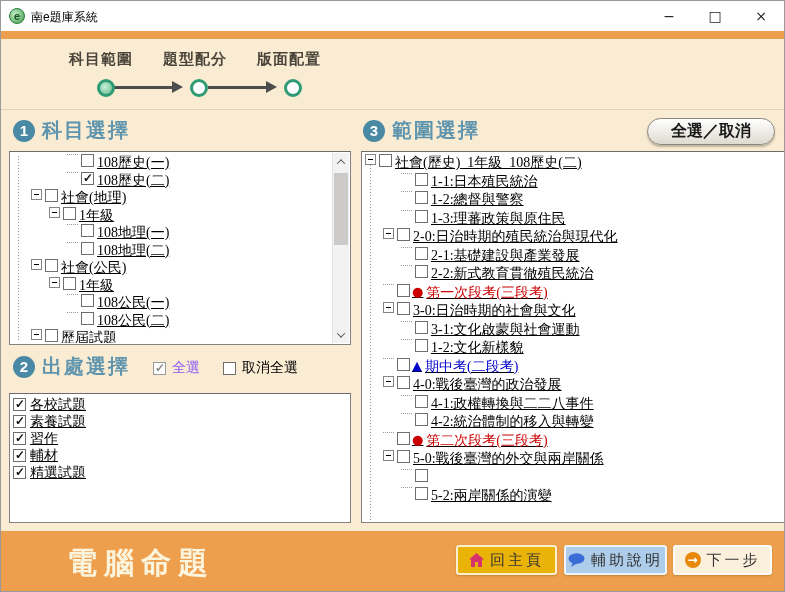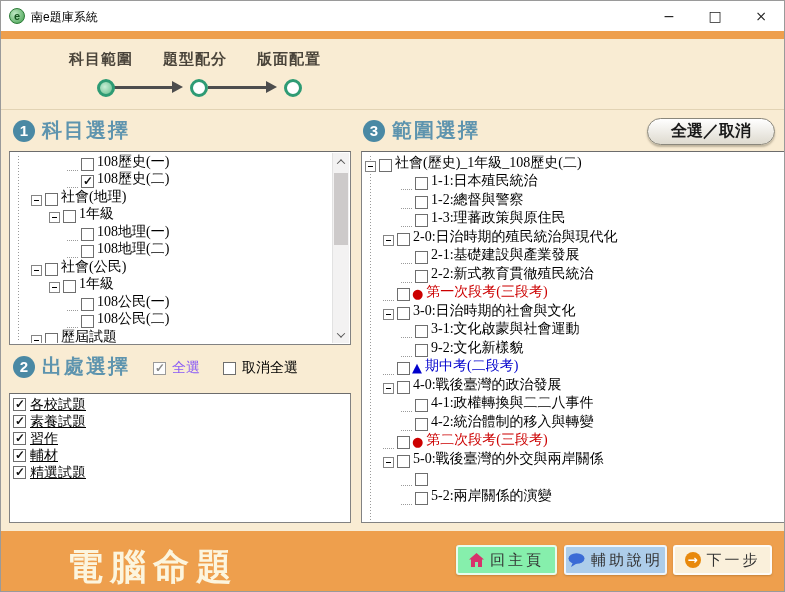--- a/index.html
+++ b/index.html
@@ -33,21 +33,21 @@
   .sec-title { font-size:20px; font-weight:bold; color:#5e94ae; letter-spacing:2px; }
 
   
   .box { position:absolute; background:#ffffff; border:1px solid #828282; border-top-color:#6c6c6c; overflow:hidden; }
 
   
   .tree { position:absolute; left:1px; top:1px; right:18px; bottom:1px; overflow:hidden;
           font-family:"Liberation Serif","DejaVu Serif",serif; }
   .guide { position:absolute; left:8px; top:4px; bottom:2px; width:1px;
            background:repeating-linear-gradient(to bottom,#9a9a9a 0 1px,transparent 1px 3px); }
-  .tree-row { position:relative; display:flex; align-items:flex-end; padding-top:1px; }
+  .tree-row { position:relative; display:flex; align-items:flex-start; padding-top:1px;text-decoration:underline; }
   #subject-tree .tree-row { height:17.5px; }
   #range-tree .tree-row { height:18.5px; }
   .ind { display:inline-block; height:1px; }
   .expand { width:11px; height:11px; min-width:11px; border:1px solid #848484; background:#fff;
             position:relative; margin-right:3px; }
   .expand::after { content:""; position:absolute; left:2px; top:4px; width:5px; height:1px; background:#000; }
   .connector { width:11px; min-width:11px; height:1px; border-top:1px dotted #9a9a9a; margin-right:3px; }
   .cb { width:13px; height:13px; min-width:13px; border:1px solid #6e6e6e; background:#fff; position:relative; }
   .cb.checked::after { content:"✓"; position:absolute; left:1px; top:-2px; font-size:12px; font-weight:bold; color:#111; }
   .cb.dis { border-color:#9a9a9a; background:#fdfdfd; }
@@ -74,26 +74,26 @@
   .sbar { position:absolute; top:1px; right:1px; bottom:1px; width:17px; background:#f3f2f2; border-left:1px solid #e2e2e2; }
   .sbtn { position:absolute; left:0; width:16px; height:17px; background:#f3f2f2; display:flex; align-items:center; justify-content:center; }
   .sbtn.top { top:0; } .sbtn.bottom { bottom:0; }
   .chev { width:6px; height:6px; border-left:1px solid #555; border-top:1px solid #555; }
   .chev.up { transform:rotate(45deg) translate(1px,1px); }
   .chev.down { transform:rotate(225deg) translate(1px,1px); }
   .sthumb { position:absolute; left:1px; width:14px; background:#cdcaca; }
 
   
   .footer { position:absolute; left:0; top:530px; width:100%; height:62px; background:#ee9f4d; }
-  .footer-title { position:absolute; left:66px; top:12px; font-size:36px; font-weight:bold; color:#fcf5de; letter-spacing:7px; }
+  .footer-title { position:absolute; left:66px; top:12px; font-size:30px; font-weight:bold; color:#fcf5de; letter-spacing:7px; }
   .fbtn { position:absolute; top:544px; height:30px; border:2px solid rgba(255,255,255,.8); border-radius:3px;
           display:flex; align-items:center; justify-content:center; gap:6px; font-size:15px; color:#333;
           box-shadow:0 1px 2px rgba(120,80,20,.35); }
   .fbtn span { letter-spacing:3px; }
-  .fbtn-home { left:455px; width:101px; background:#86efac; }
+  .fbtn-home { left:455px; width:101px; background:#eab308; }
   .fbtn-help { left:563px; width:103px; background:#adcdea; }
   .fbtn-next { left:672px; width:99px; background:#faf0db; }
   .next-icon { width:16px; height:16px; border-radius:50%; background:#e8890c; color:#fff; font-size:12px; font-weight:bold;
                display:flex; align-items:center; justify-content:center; font-family:"DejaVu Sans",sans-serif; }
 </style>
 </head>
 <body>
 
 <div class="window">
 
@@ -310,21 +310,21 @@
         <div class="tree-row">
           <span class="ind" style="width: 38px;"></span>
           <span class="connector"></span>
           <span class="cb"></span>
           <span class="lbl">3-1:文化啟蒙與社會運動</span>
         </div>
         <div class="tree-row">
           <span class="ind" style="width: 38px;"></span>
           <span class="connector"></span>
           <span class="cb"></span>
-          <span class="lbl">9-2:文化新樣貌</span>
+          <span class="lbl">1-2:文化新樣貌</span>
         </div>
         <div class="tree-row">
           <span class="ind" style="width: 20px;"></span>
           <span class="connector"></span>
           <span class="cb"></span>
           <span class="marker" style="color: rgb(0, 0, 204);">▲</span>
           <span class="lbl" style="color: rgb(0, 0, 204);">期中考(二段考)</span>
         </div>
         <div class="tree-row">
           <span class="ind" style="width: 20px;"></span>

